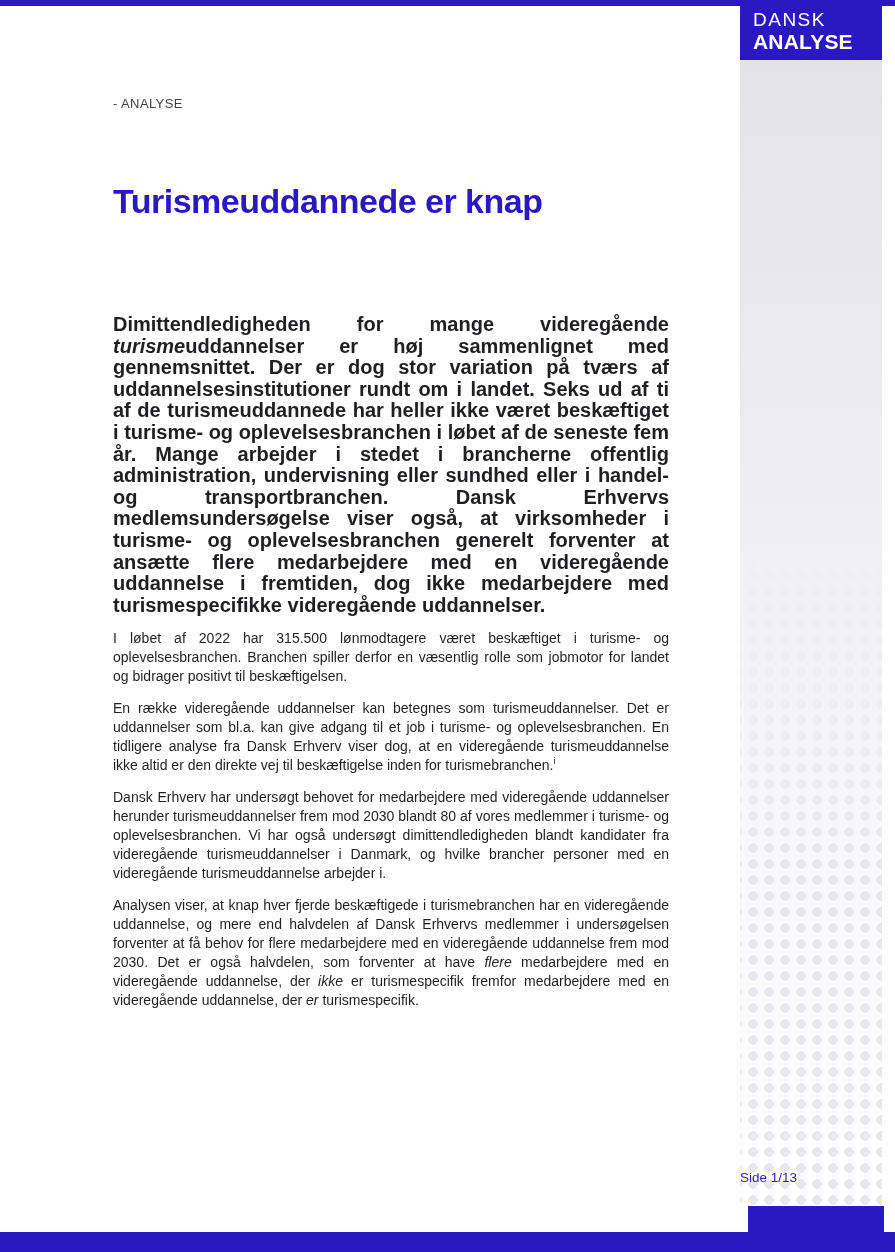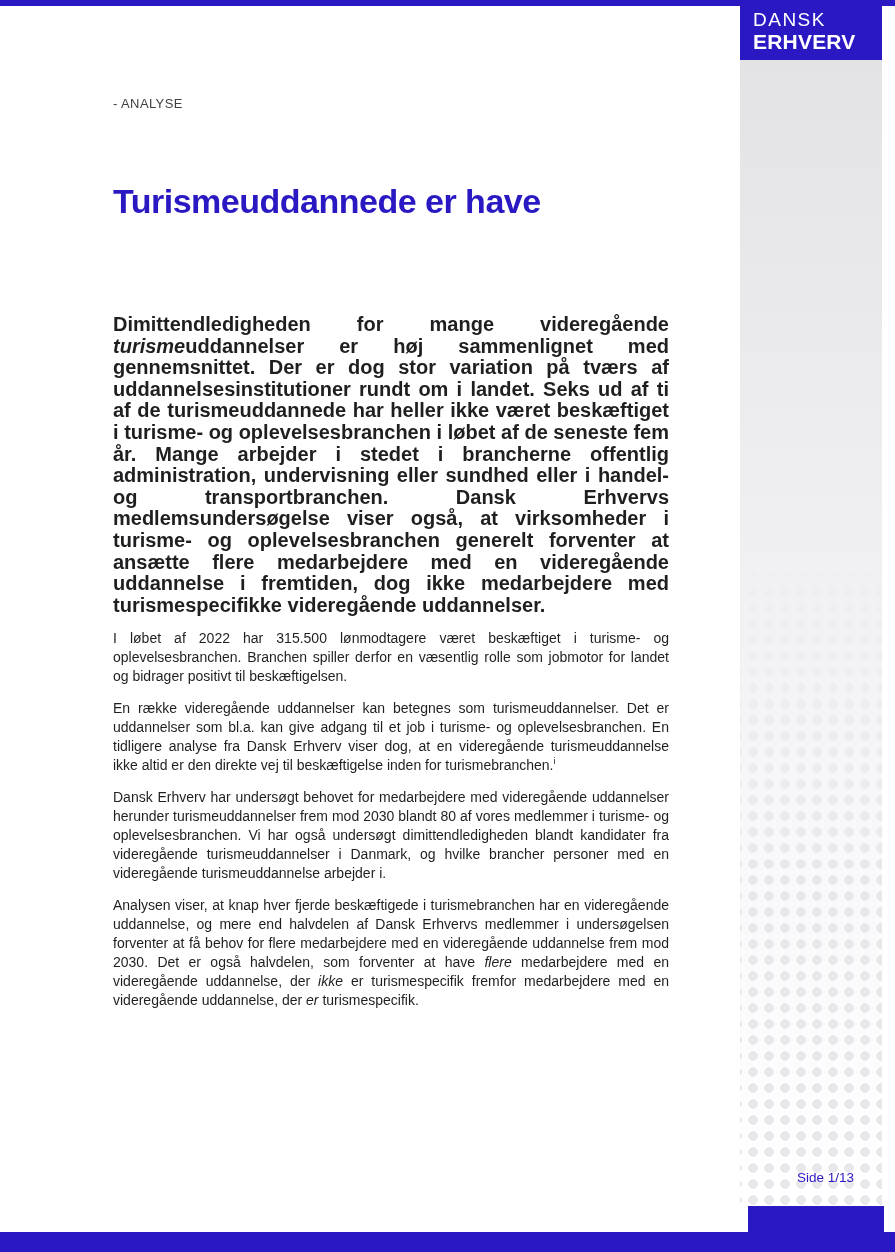--- a/index.html
+++ b/index.html
@@ -18,21 +18,21 @@
   .logo-line2{display:block;font-size:21px;font-weight:800;letter-spacing:0.2px;margin-top:2px;}
 
   
   .sidebar{position:absolute;left:740px;top:60px;width:142px;height:1146px;
            background:linear-gradient(180deg,#e3e3e6 0%,#ececef 30%,#f7f7f9 65%,#ffffff 100%);}
   .dots{position:absolute;left:0;right:0;top:470px;bottom:0;
         background-image:radial-gradient(circle,#e7e7ec 4.5px,rgba(231,231,236,0) 5px);
         background-size:16px 16px;background-position:5px 6px;
         -webkit-mask-image:linear-gradient(to bottom,transparent 0%,#000 50%);
         mask-image:linear-gradient(to bottom,transparent 0%,#000 50%);}
-  .page-number{position:absolute;left:740px;top:1170px;width:114px;text-align:right;
+  .page-number{position:absolute;left:740px;top:1170px;width:114px;text-align:left;
                color:#2a18c2;font-size:13.5px;z-index:2;}
 
   
   .content{position:absolute;left:113px;top:0;width:556px;color:#1f1f22;}
   .kicker{position:absolute;top:96px;left:0;color:#404040;font-size:13px;
           font-weight:500;letter-spacing:0.4px;}
   .title{position:absolute;top:182px;left:0;margin:0;color:#2a18c2;
          font-size:34px;line-height:38px;font-weight:800;letter-spacing:-0.5px;}
   .title span{display:block;}
   .body-flow{position:absolute;top:314px;left:0;width:556px;}
@@ -45,38 +45,38 @@
 </style>
 </head>
 <body>
 
 <div class="page">
 
   <div class="top-bar"></div>
 
   <div class="logo-box">
     <span class="logo-line1">DANSK</span>
-    <span class="logo-line2">ERHVERV</span>
+    <span class="logo-line2">ANALYSE</span>
   </div>
 
   <div class="sidebar">
     <div class="dots"></div>
   </div>
 
   <div class="page-number">Side 1/13</div>
 
   <div class="sidebar-footer-block"></div>
 
   <div class="bottom-bar"></div>
 
   <div class="content">
     <div class="kicker">- ANALYSE</div>
 
     <h1 class="title">
-      <span>Turismeuddannede er have</span>
+      <span>Turismeuddannede er knap</span>
     </h1>
 
     <div class="body-flow">
       <p class="intro"><span>Dimittendledigheden for mange videregående </span><span class="em">turisme</span><span>uddannelser er høj sammenlignet med gennemsnittet. Der er dog stor variation på tværs af uddannelsesinstitutioner rundt om i landet. Seks ud af ti af de turismeuddannede har heller ikke været beskæftiget i turisme- og oplevelsesbranchen i løbet af de seneste fem år. Mange arbejder i stedet i brancherne offentlig administration, undervisning eller sundhed eller i handel- og transportbranchen. Dansk Erhvervs medlemsundersøgelse viser også, at virksomheder i turisme- og oplevelsesbranchen generelt forventer at ansætte flere medarbejdere med en videregående uddannelse i fremtiden, dog ikke medarbejdere med turismespecifikke videregående uddannelser.</span></p>
       <p class="para"><span>I løbet af 2022 har 315.500 lønmodtagere været beskæftiget i turisme- og oplevelsesbranchen. Branchen spiller derfor en væsentlig rolle som jobmotor for landet og bidrager positivt til beskæftigelsen.</span></p>
       <p class="para"><span>En række videregående uddannelser kan betegnes som turismeuddannelser. Det er uddannelser som bl.a. kan give adgang til et job i turisme- og oplevelsesbranchen. En tidligere analyse fra Dansk Erhverv viser dog, at en videregående turismeuddannelse ikke altid er den direkte vej til beskæftigelse inden for turismebranchen.</span><sup>i</sup></p>
       <p class="para"><span>Dansk Erhverv har undersøgt behovet for medarbejdere med videregående uddannelser herunder turismeuddannelser frem mod 2030 blandt 80 af vores medlemmer i turisme- og oplevelsesbranchen. Vi har også undersøgt dimittendledigheden blandt kandidater fra videregående turismeuddannelser i Danmark, og hvilke brancher personer med en videregående turismeuddannelse arbejder i.</span></p>
       <p class="para"><span>Analysen viser, at knap hver fjerde beskæftigede i turismebranchen har en videregående uddannelse, og mere end halvdelen af Dansk Erhvervs medlemmer i undersøgelsen forventer at få behov for flere medarbejdere med en videregående uddannelse frem mod 2030. Det er også halvdelen, som forventer at have </span><span class="em">flere</span><span> medarbejdere med en videregående uddannelse, der </span><span class="em">ikke</span><span> er turismespecifik fremfor medarbejdere med en videregående uddannelse, der </span><span class="em">er</span><span> turismespecifik.</span></p>
     </div>
   </div>

